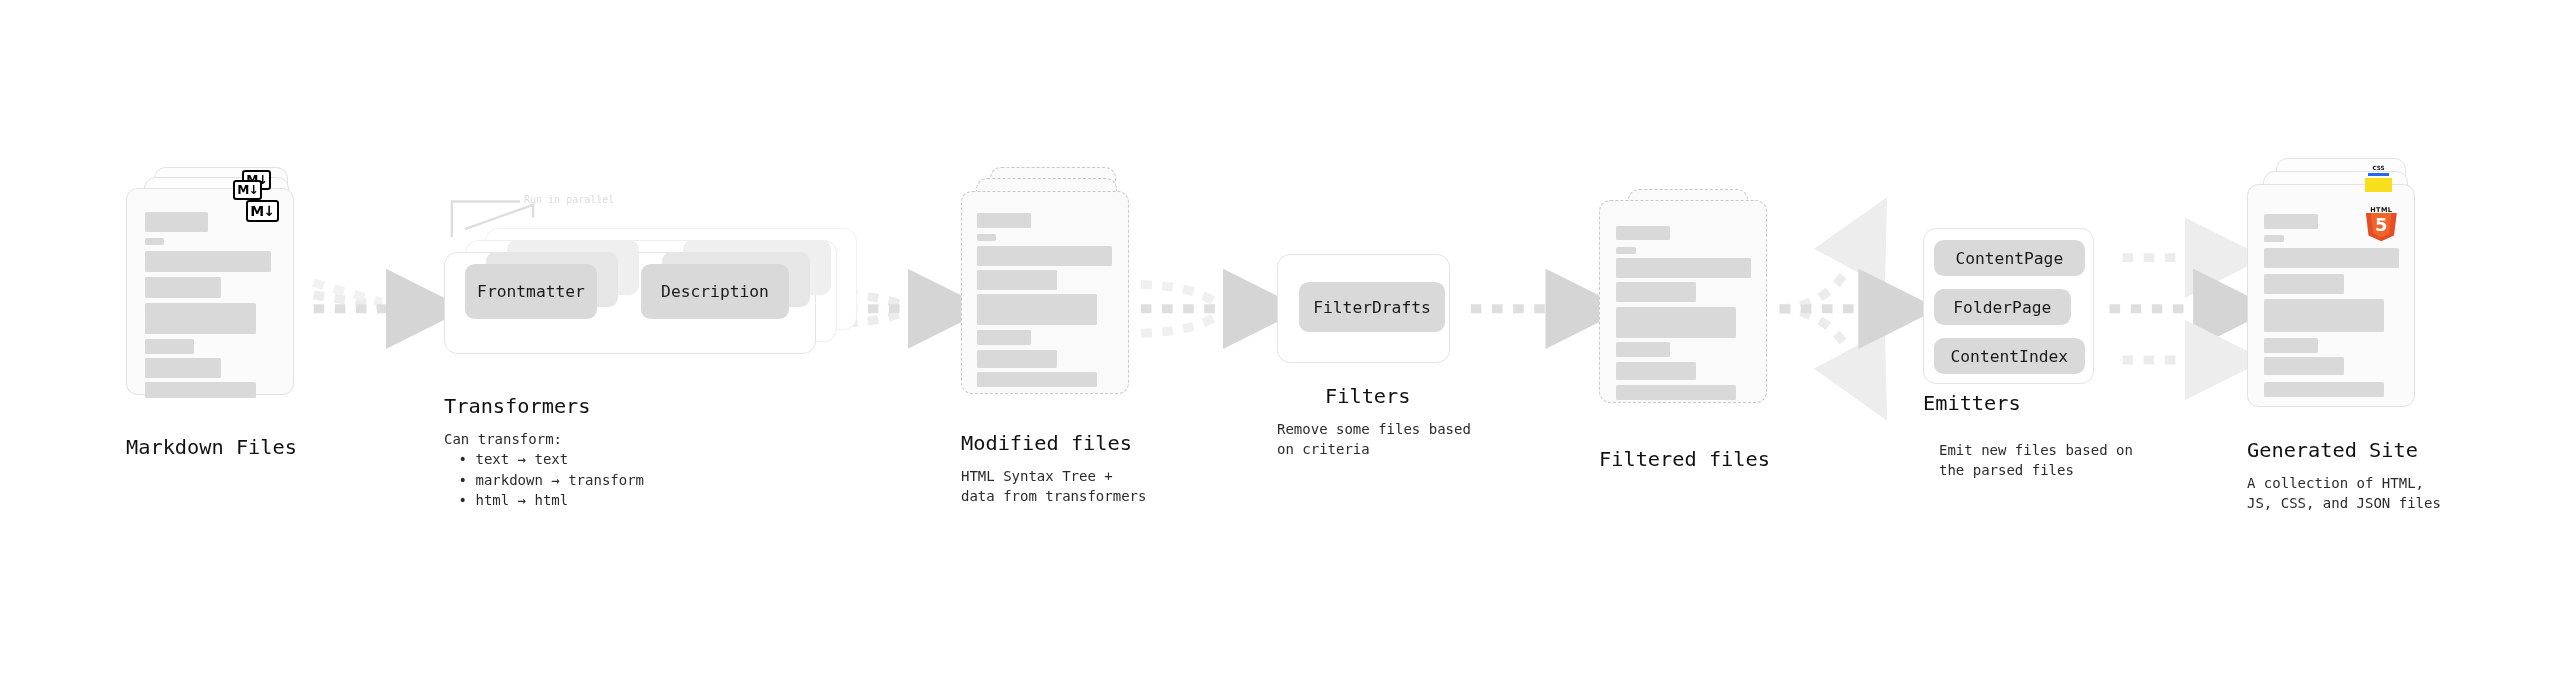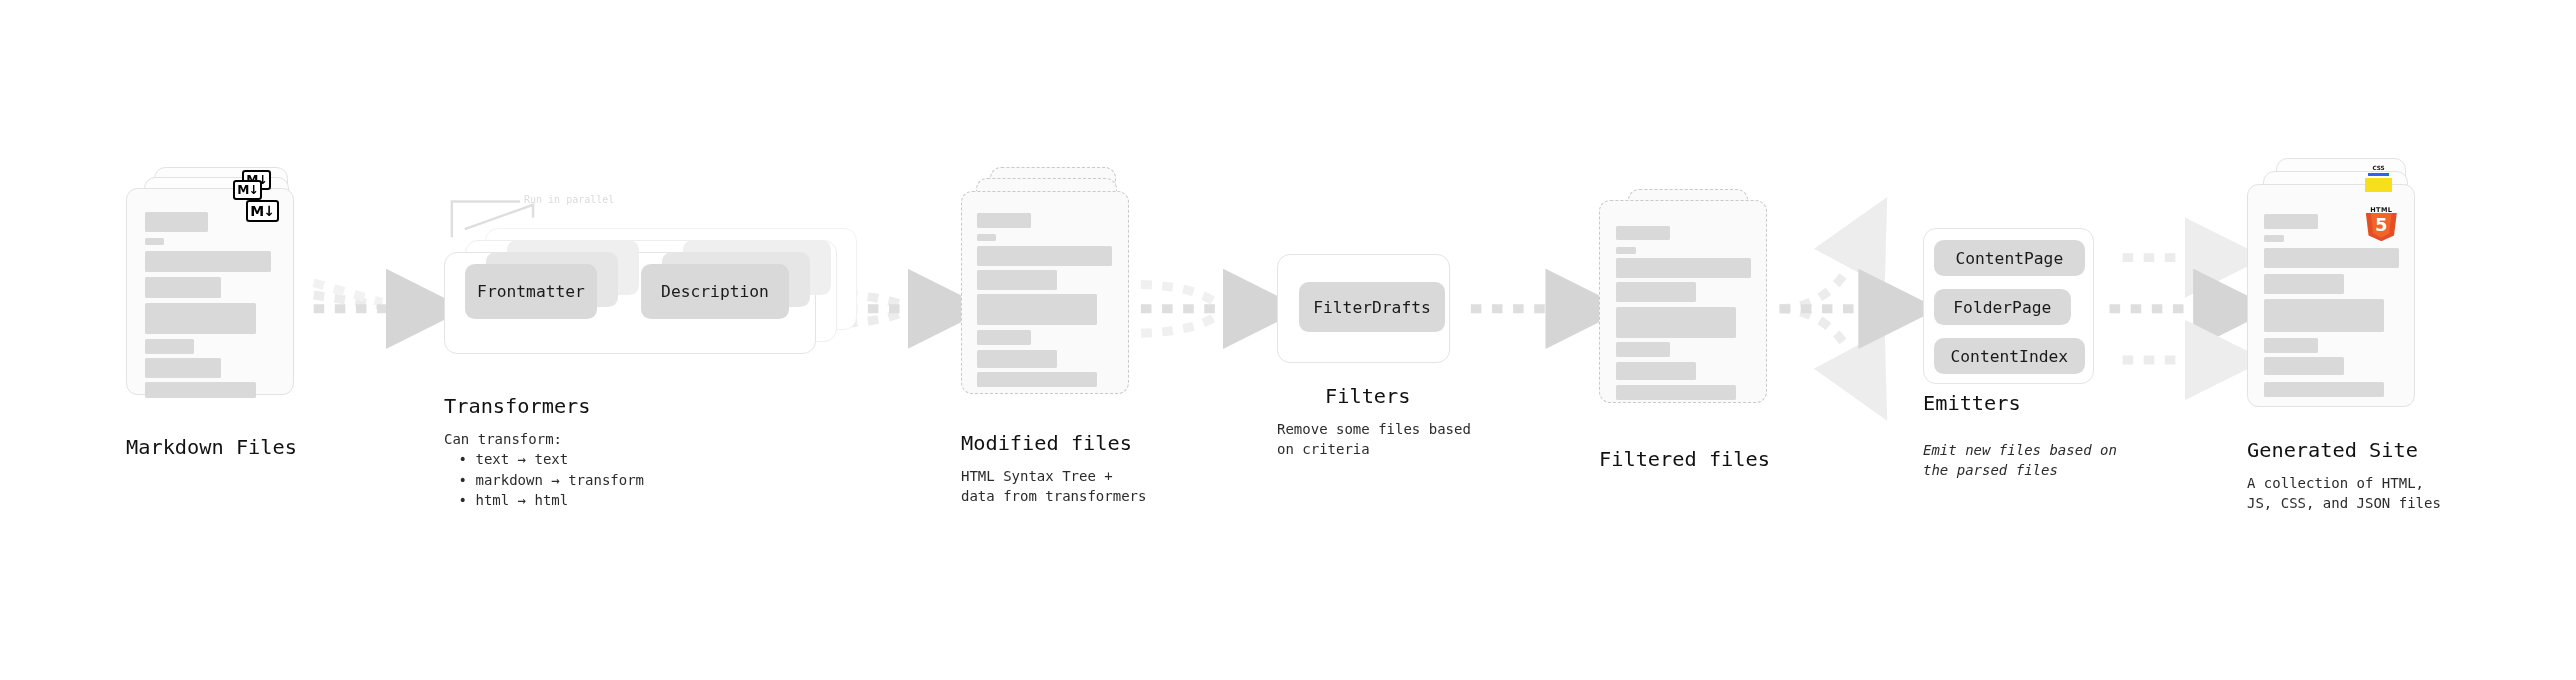--- a/index.html
+++ b/index.html
@@ -295,21 +295,21 @@
           <span>ContentPage</span>
         </div>
       <div class="pill" style="left:9.8px;top:60px;width:137px;height:36px;">
           <span>FolderPage</span>
         </div>
       <div class="pill" style="left:9.8px;top:109px;width:151px;height:36px;">
           <span>ContentIndex</span>
         </div>
     </div>
     <div class="title" style="left:0px;top:163px;">Emitters</div>
-    <div class="sub" style="left:0px;top:212px;font-style:italic;">Emit new files based on
+    <div class="sub" style="left:16px;top:212px;">Emit new files based on
 the parsed files</div>
   </div>
 
   <div class="node" style="left:2247px;top:158px;">
     <div class="stack" style="width:203px;height:244px;">
       <div class="card ghost" style="left:29px;top:0px;width:130px;height:34px;"></div>
       <div class="card ghost" style="left:16.3px;top:13px;width:145px;height:34px;"></div>
       <div class="card front" style="left:0px;top:26px;width:168px;height:223px;">
         <div class="skel" style="left:16.3px;top:29px;width:54px;height:14.6px;"></div>
         <div class="skel" style="left:16.3px;top:50px;width:19.5px;height:6.5px;"></div>

